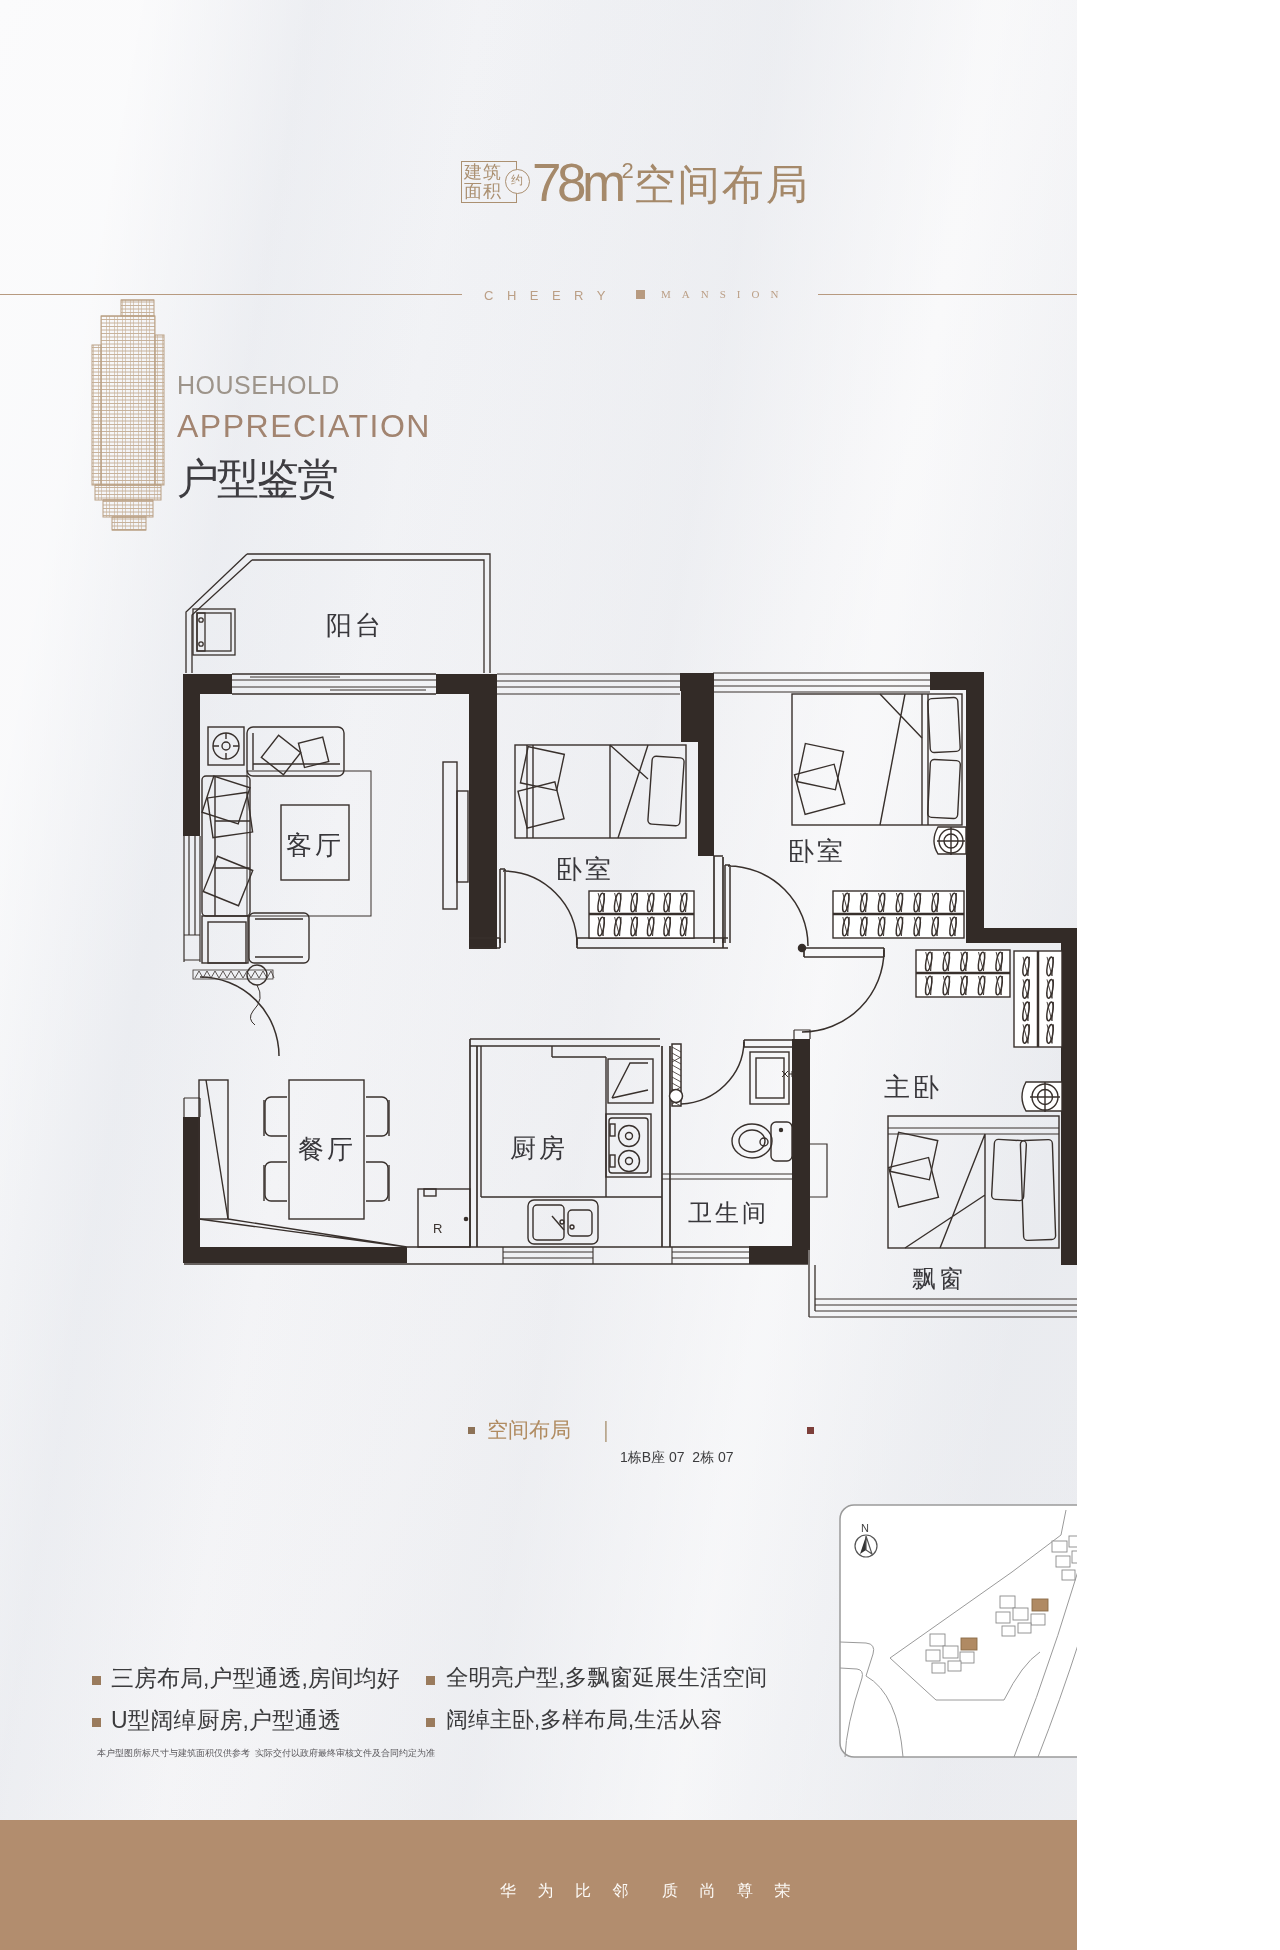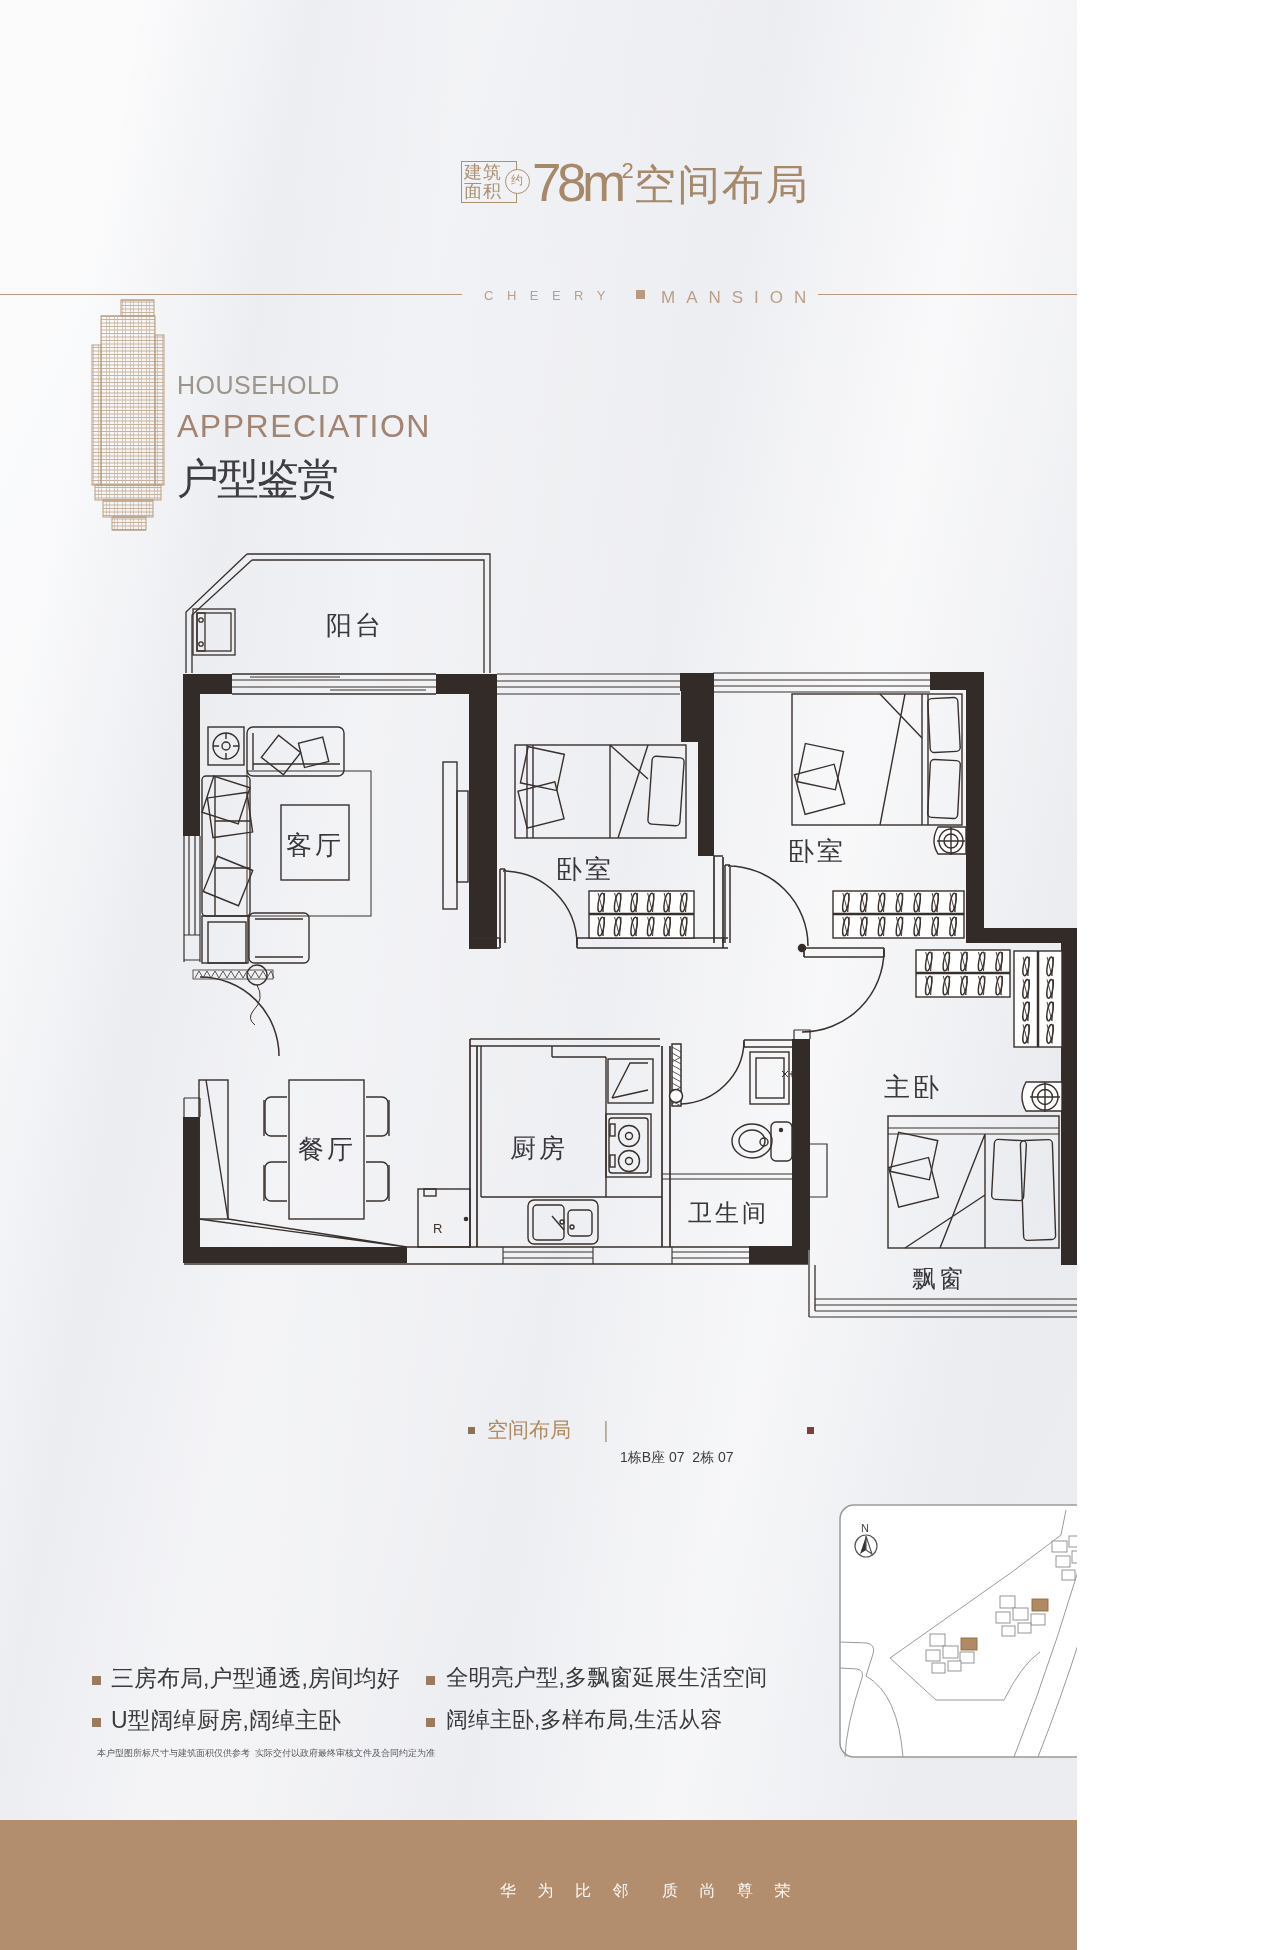--- a/index.html
+++ b/index.html
@@ -16,38 +16,38 @@
 <div class="abs" style="left:464px;top:163px;color:#ab9071;font-size:18px;line-height:19px;letter-spacing:1px;">建筑<br>面积</div>
 
 <div class="abs" style="left:505px;top:169px;width:23px;height:23px;border-radius:50%;border:1px solid #ab9071;background:#f3f3f6;"></div>
 <div class="abs" style="left:505px;top:169px;width:24px;height:23px;line-height:23px;text-align:center;color:#ab9071;font-size:12px;">约</div>
 
 <div class="abs" style="left:532px;top:144px;color:#a5896a;font-size:53px;line-height:54px;letter-spacing:-4.5px;">78m<span style="font-size:22px;vertical-align:23px;letter-spacing:0;">2</span><span style="font-size:42px;letter-spacing:2px;vertical-align:2px;">空间布局</span></div>
 
 <div class="abs" style="left:0px;top:294px;width:462px;height:1px;background:#b79a80;"></div>
 <div class="abs" style="left:818px;top:294px;width:462px;height:1px;background:#b79a80;"></div>
 <div class="abs" style="left:484px;top:288px;color:#bb9f86;font-size:13px;letter-spacing:13.5px;">CHEERY</div>
-<div class="abs" style="left:661px;top:288px;color:#bb9f86;font-size:17px;letter-spacing:11px;">MANSION</div>
+<div class="abs" style="left:661px;top:288px;color:#bb9f86;font-size:11px;letter-spacing:11px;font-family:Liberation Serif, serif;">MANSION</div>
 <div class="abs" style="left:636px;top:290px;width:9px;height:9px;background:#b79a80;"></div>
 
 <div class="abs" style="left:177px;top:373px;color:#9d948a;font-size:25px;line-height:25px;letter-spacing:0.5px;">HOUSEHOLD</div>
 <div class="abs" style="left:177px;top:410px;color:#a28470;font-size:32px;line-height:32px;letter-spacing:1.5px;">APPRECIATION</div>
 <div class="abs" style="left:177px;top:458px;color:#3e3d41;font-size:42px;line-height:42px;letter-spacing:-2px;">户型鉴赏</div>
 
 <div class="abs" style="left:468px;top:1427px;width:7px;height:7px;background:#8d7257;"></div>
 <div class="abs" style="left:487px;top:1419px;color:#b08b60;font-size:21px;line-height:21px;letter-spacing:0px;">空间布局</div>
 <div class="abs" style="left:620px;top:1422px;color:#3c3c3e;font-size:14px;line-height:22px;margin-top:24px;">1栋B座 07&nbsp;&nbsp;2栋 07</div>
 <div class="abs" style="left:603px;top:1417px;color:#b9a88f;font-size:22px;">|</div>
 <div class="abs" style="left:807px;top:1427px;width:7px;height:7px;background:#7d3f3a;"></div>
 
 <div class="abs" style="left:92px;top:1676px;width:9px;height:9px;background:#9a7b5d;"></div>
 <div class="abs" style="left:111px;top:1666px;color:#3b3b3d;font-size:23px;line-height:24px;">三房布局,户型通透,房间均好</div>
 
 <div class="abs" style="left:92px;top:1718px;width:9px;height:9px;background:#9a7b5d;"></div>
-<div class="abs" style="left:111px;top:1708px;color:#3b3b3d;font-size:23px;line-height:24px;">U型阔绰厨房,阔绰主卧</div>
+<div class="abs" style="left:111px;top:1708px;color:#3b3b3d;font-size:23px;line-height:24px;">U型阔绰厨房,户型通透</div>
 
 <div class="abs" style="left:426px;top:1676px;width:9px;height:9px;background:#9a7b5d;"></div>
 <div class="abs" style="left:446px;top:1666px;color:#3b3b3d;font-size:22.5px;line-height:24px;">全明亮户型,多飘窗延展生活空间</div>
 
 <div class="abs" style="left:426px;top:1718px;width:9px;height:9px;background:#9a7b5d;"></div>
 <div class="abs" style="left:446px;top:1708px;color:#3b3b3d;font-size:22px;line-height:24px;">阔绰主卧,多样布局,生活从容</div>
 
 <div class="abs" style="left:97px;top:1747px;color:#59575b;font-size:9px;">本户型图所标尺寸与建筑面积仅供参考&nbsp;&nbsp;实际交付以政府最终审核文件及合同约定为准</div>
 
 <div class="abs" style="left:0;top:1820px;width:1280px;height:130px;background:#b28d6e;"></div>

